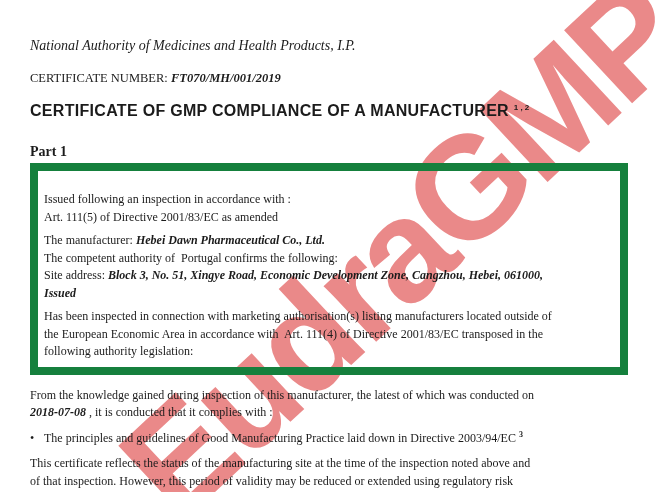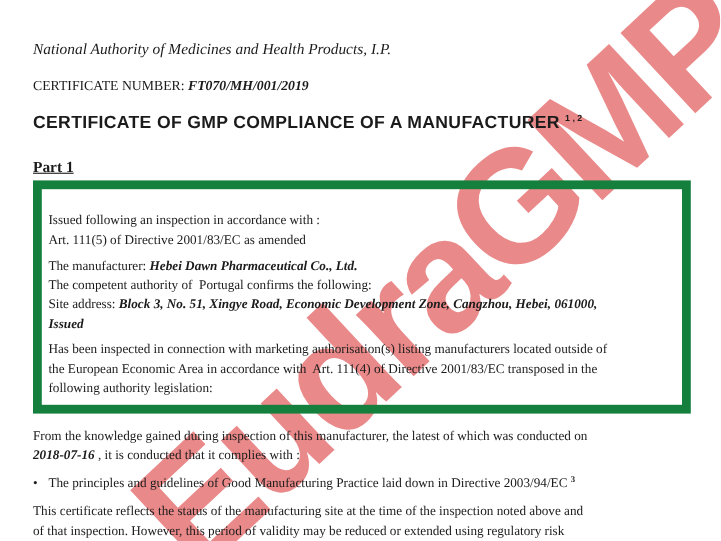--- a/index.html
+++ b/index.html
@@ -60,21 +60,20 @@
     font-size: 8px;
     vertical-align: super;
     letter-spacing: 0;
     font-weight: bold;
   }
   .part-heading {
     font-weight: bold;
     font-size: 14px;
     line-height: 16px;
     margin-top: 23px;
-    text-decoration: underline;
   }
   .box {
     border: 8px solid #15803d;
     margin-top: 3px;
     padding: 20px 7px 6px 6px;
     overflow: hidden;
   }
   .line {
     font-size: 12px;
     line-height: 17.5px;
@@ -117,21 +116,21 @@
 
       <div class="para">
         <div class="line">Has been inspected in connection with marketing authorisation(s) listing manufacturers located outside of</div>
         <div class="line">the European Economic Area in accordance with  Art. 111(4) of Directive 2001/83/EC transposed in the</div>
         <div class="line">following authority legislation:</div>
       </div>
     </div>
 
     <div class="after-box">
       <div class="line">From the knowledge gained during inspection of this manufacturer, the latest of which was conducted on</div>
-      <div class="line"><span class="bi">2018-07-16</span><span> , it is conducted that it complies with :</span></div>
+      <div class="line"><span class="bi">2018-07-08</span><span> , it is conducted that it complies with :</span></div>
     </div>
 
     <div class="line bullet-row"><span class="bullet-glyph">•</span><span>The principles and guidelines of Good Manufacturing Practice laid down in Directive 2003/94/EC</span> <span class="sup">3</span></div>
 
     <div class="validity">
       <div class="line">This certificate reflects the status of the manufacturing site at the time of the inspection noted above and</div>
       <div class="line">of that inspection. However, this period of validity may be reduced or extended using regulatory risk</div>
 
     </div>
 

